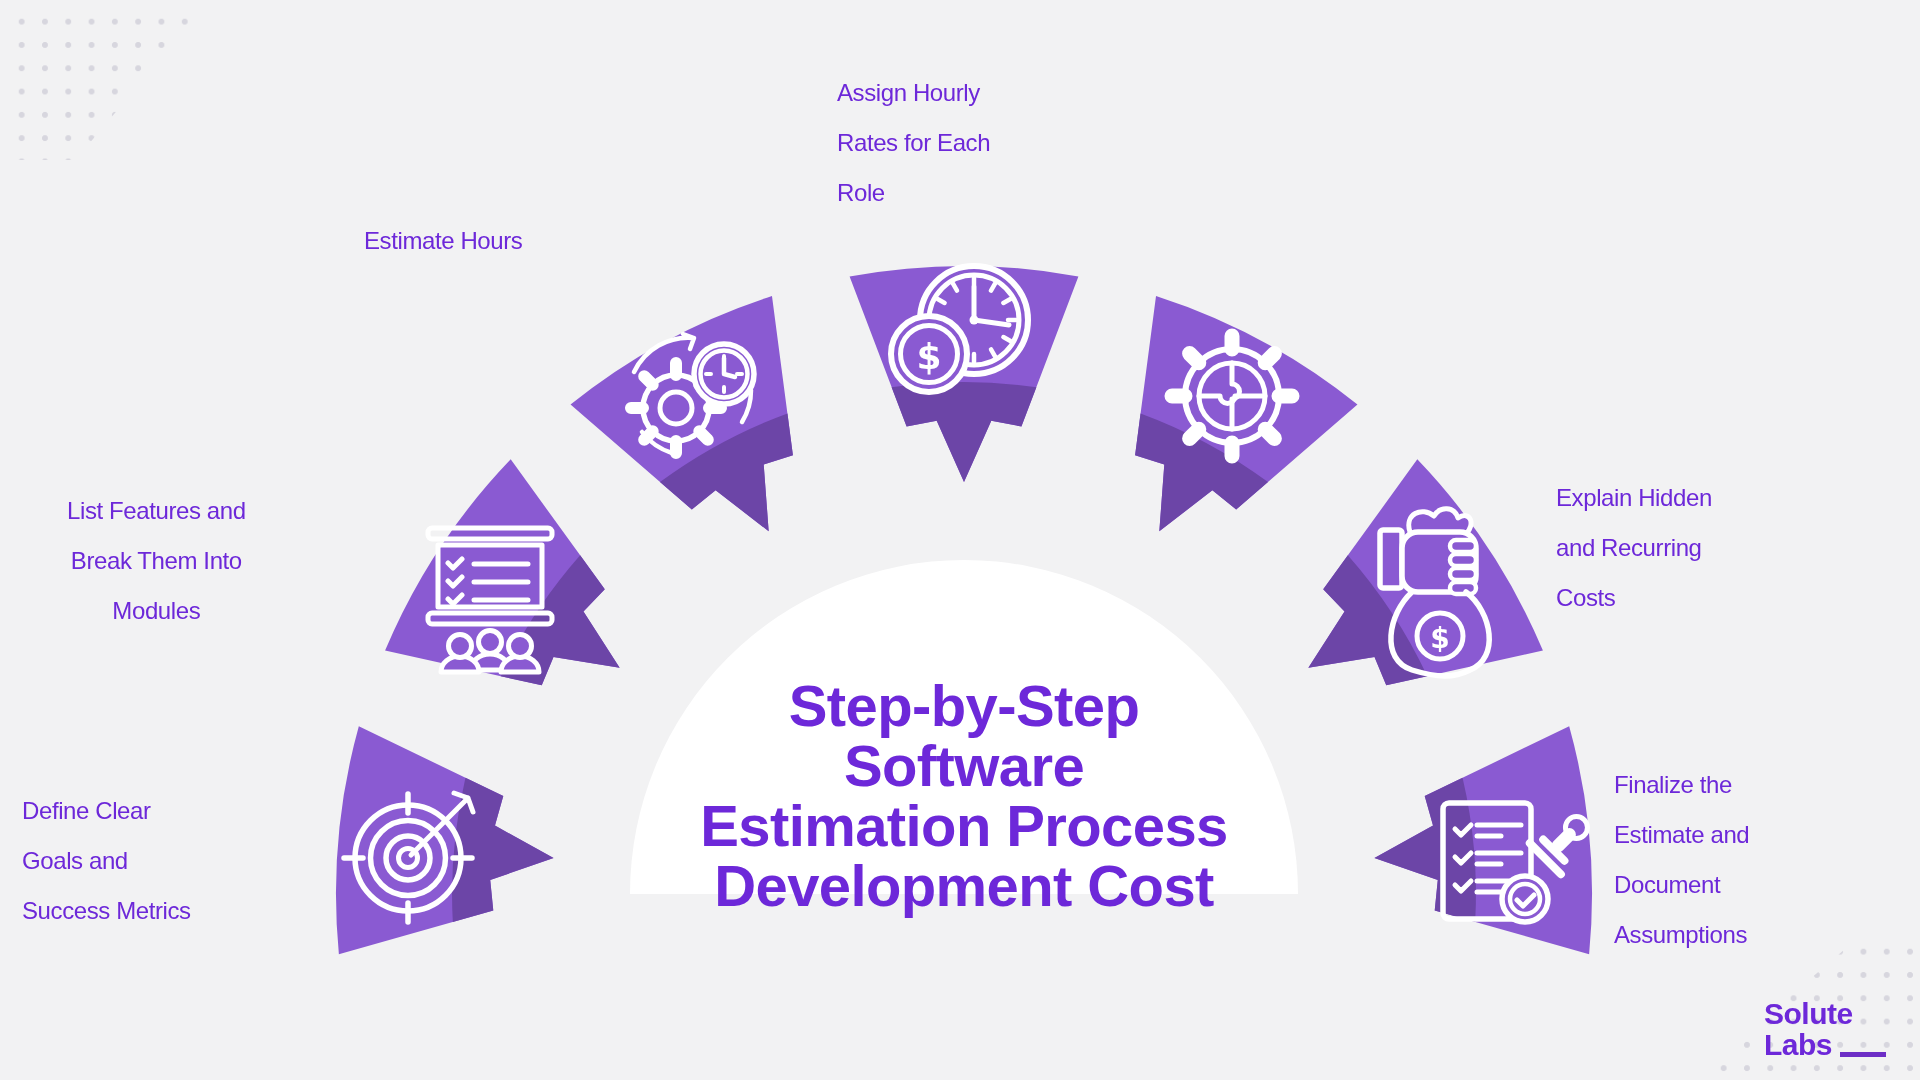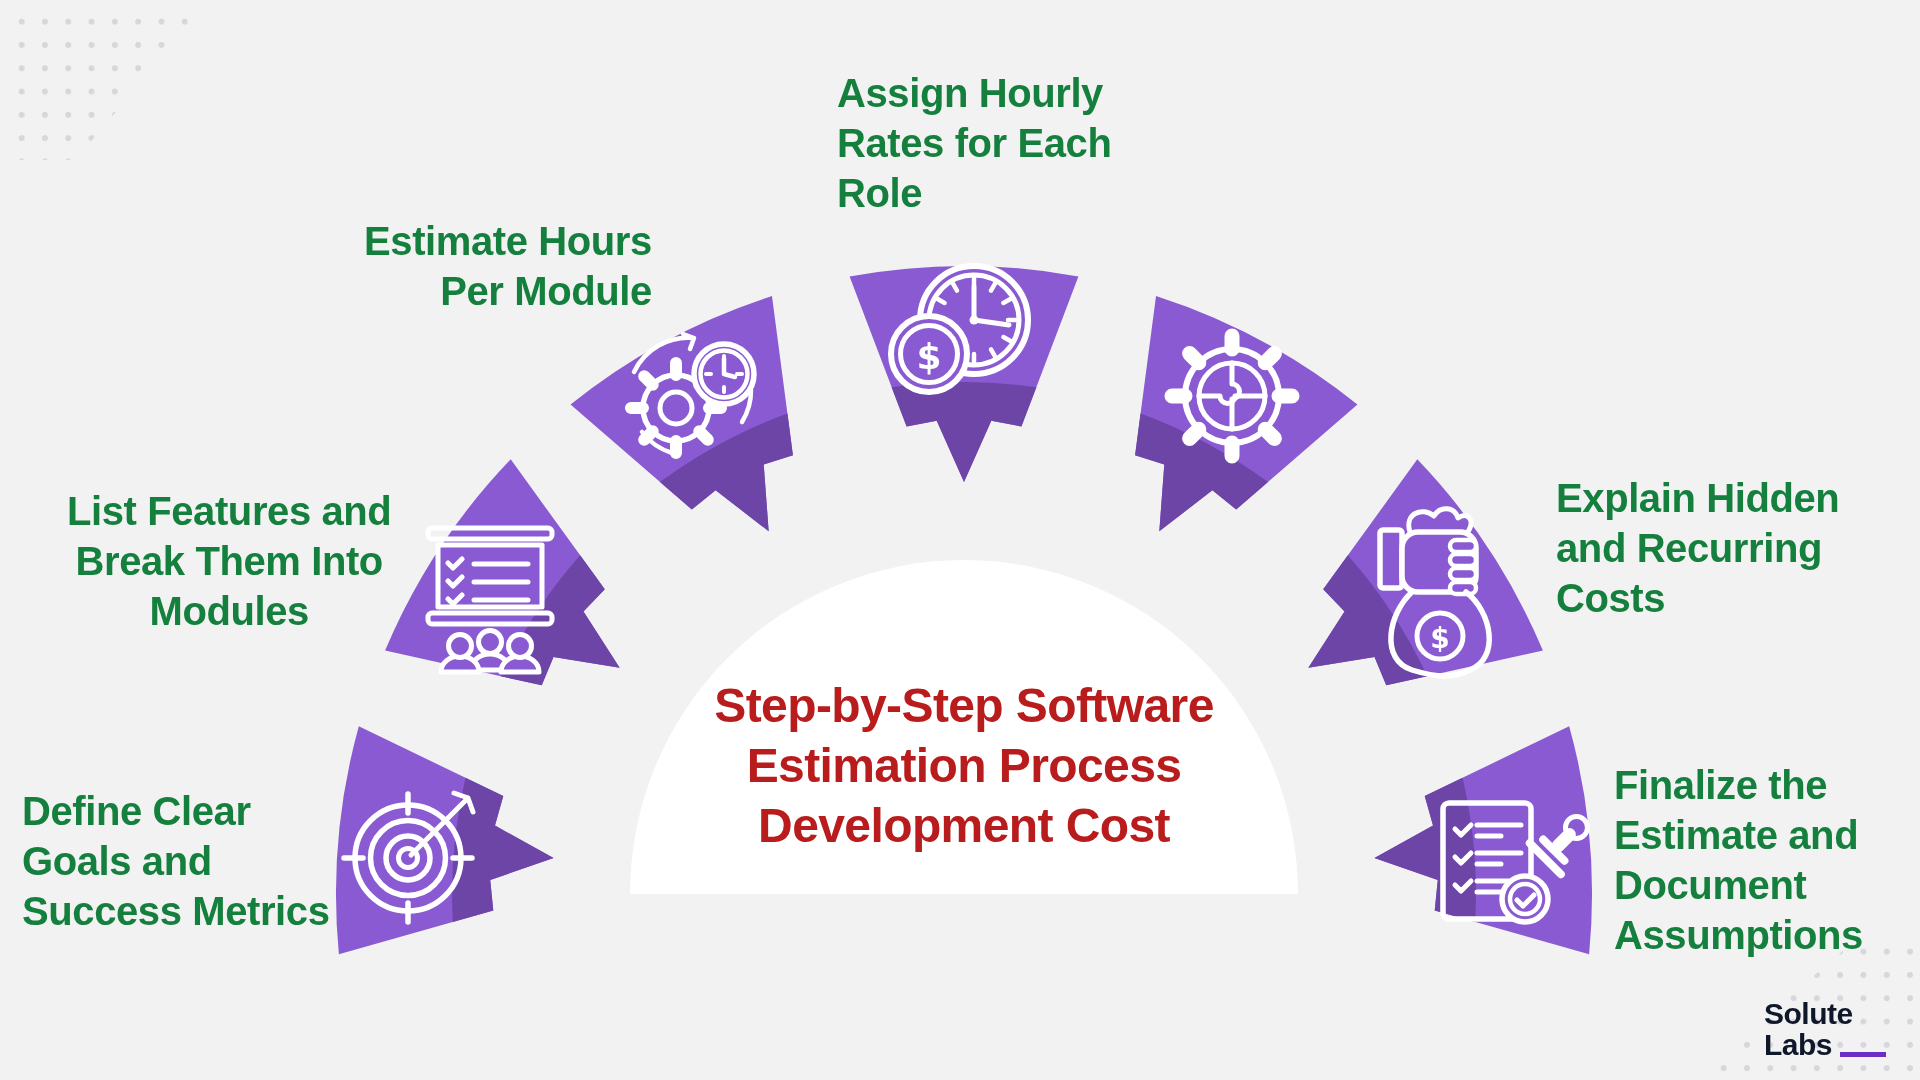--- a/index.html
+++ b/index.html
@@ -13,34 +13,34 @@
     position:absolute;
     background-image:radial-gradient(circle, #D7D6DE 2.6px, transparent 3.4px);
     background-size:23.3px 23.3px;
   }
   .dots-tl{left:10px;top:10px;width:192px;height:150px;
     clip-path:polygon(0 0,100% 0,34% 100%,0 100%);}
   .dots-br{left:1712px;top:940px;width:208px;height:140px;
     clip-path:polygon(69% 0,100% 0,100% 100%,0 100%,0 88%);}
   .step-label{
     position:absolute;
-    font-weight:700;
-    font-size:40px;line-height:50px;
+    font-weight:400;
+    font-size:24px;line-height:50px;
     letter-spacing:-0.4px;
-    color:#15803d;
+    color:#6d28d9;
     white-space:nowrap;
   }
   .page-title{
     position:absolute;left:664px;top:676px;width:600px;
-    text-align:center;font-weight:700;font-size:48px;line-height:60px;
-    letter-spacing:-0.6px;color:#b91c1c;
+    text-align:center;font-weight:700;font-size:58px;line-height:60px;
+    letter-spacing:-0.6px;color:#6d28d9;
   }
   .brand-logo{
     position:absolute;left:1764px;top:998px;
-    color:#0f172a;font-weight:700;font-size:30px;line-height:31px;
+    color:#6d28d9;font-weight:700;font-size:30px;line-height:31px;
     letter-spacing:-0.5px;
   }
   .logo-row{display:flex;align-items:flex-end;}
   .logo-underscore{
     display:inline-block;width:46px;height:5px;background:#6D2EC6;
     margin-left:8px;margin-bottom:3px;
   }
 </style>
 </head>
 <body>
@@ -194,21 +194,20 @@
     <div>Goals and</div>
     <div>Success Metrics</div>
   </div>
   <div class="step-label" style="left:67px;top:486px;text-align:center;">
     <div>List Features and</div>
     <div>Break Them Into</div>
     <div>Modules</div>
   </div>
   <div class="step-label" style="left:364px;top:216px;text-align:right;">
     <div>Estimate Hours</div>
-    <div>Per Module</div>
   </div>
   <div class="step-label" style="left:837px;top:68px;">
     <div>Assign Hourly</div>
     <div>Rates for Each</div>
     <div>Role</div>
   </div>
   <div class="step-label" style="left:1556px;top:473px;">
     <div>Explain Hidden</div>
     <div>and Recurring</div>
     <div>Costs</div>

